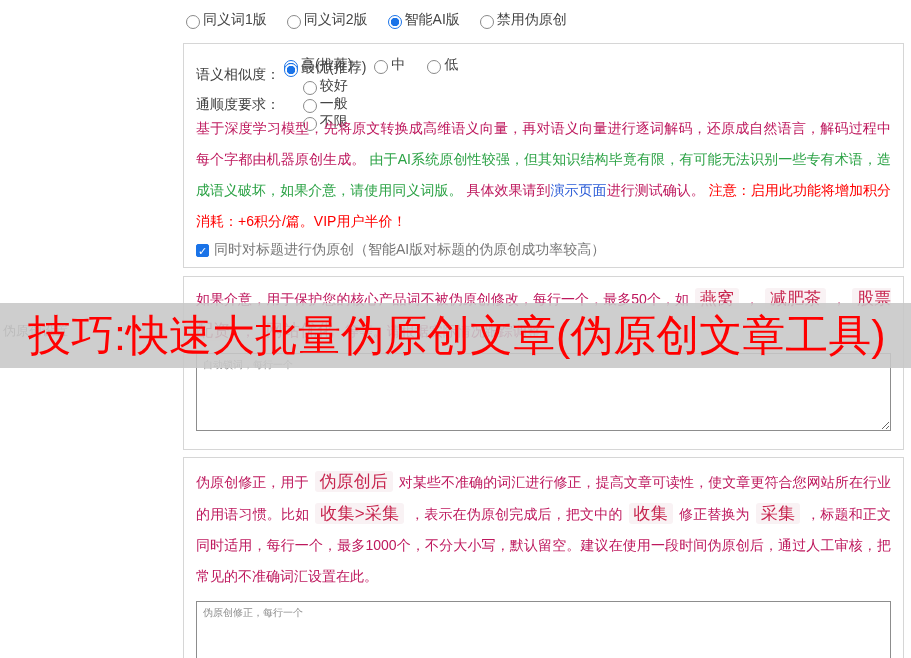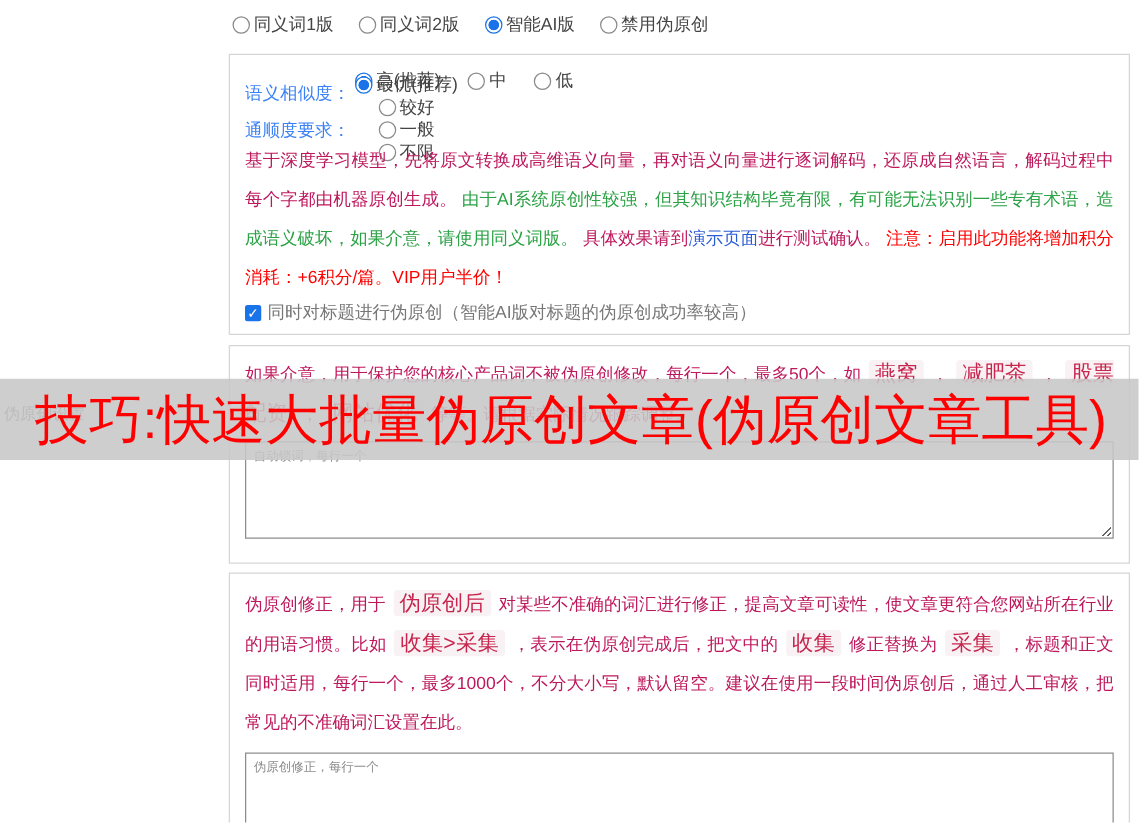--- a/index.html
+++ b/index.html
@@ -7,34 +7,34 @@
               font-family:"Liberation Sans","DejaVu Sans",sans-serif; }
   .stage { position:relative; width:911px; height:658px; }
 
   .left-label { position:absolute; left:3px; top:322px; font-size:13px; color:#666; }
 
   .main-col { position:absolute; left:183px; top:0; width:721px; }
 
   
   .version-row { display:flex; align-items:center; gap:20px; padding:11px 0 6px 3px; }
 
-  .radio-opt { display:inline-flex; align-items:center; gap:3px; cursor:pointer; }
+  .radio-opt { display:inline-flex; align-items:flex-end; gap:3px; cursor:pointer; }
   .radio-dot { width:14px; height:14px; border:1px solid #8a8a8a; border-radius:50%;
                background:#fff; flex:0 0 auto; }
   .radio-opt.sel .radio-dot { border-color:#1a73e8;
                background:radial-gradient(circle,#1a73e8 0 4px,#ffffff 4.5px); }
   .radio-opt .r-label { font-size:14px; color:#444; }
 
   .panel { border:1px solid #d6d6d6; background:#fff; }
   .panel-1 { margin-top:8px; padding:9px 12px 6px 12px; }
   .panel-2 { margin-top:8px; padding:6px 12px 14px 12px; }
   .panel-3 { margin-top:7px; padding:8px 12px 14px 12px; }
 
   .opt-row { display:flex; align-items:center; margin-bottom:6px; height:24px; }
-  .opt-row .row-label { font-size:14px; color:#3b82f6; margin-right:4px;margin-top:20px; }
+  .opt-row .row-label { font-size:14px; color:#404040; margin-right:4px;margin-top:20px; }
   .opt-row .radio-opt { margin-right:22px; }
 
   .desc { font-size:14px; line-height:31px; color:#777; text-align:justify; }
   .desc .seg-gray  { color:#be185d; }
   .desc .seg-green { color:#2ba245; }
   .desc .seg-red   { color:#ff0000; }
   .desc .seg-link  { color:#2a5bd7; cursor:pointer; }
   .desc .seg-chip  { color:#c7254e; background:#f9f2f4; border-radius:3px;
                      padding:1px 5px; font-size:17px; margin:0 2px; }
 

